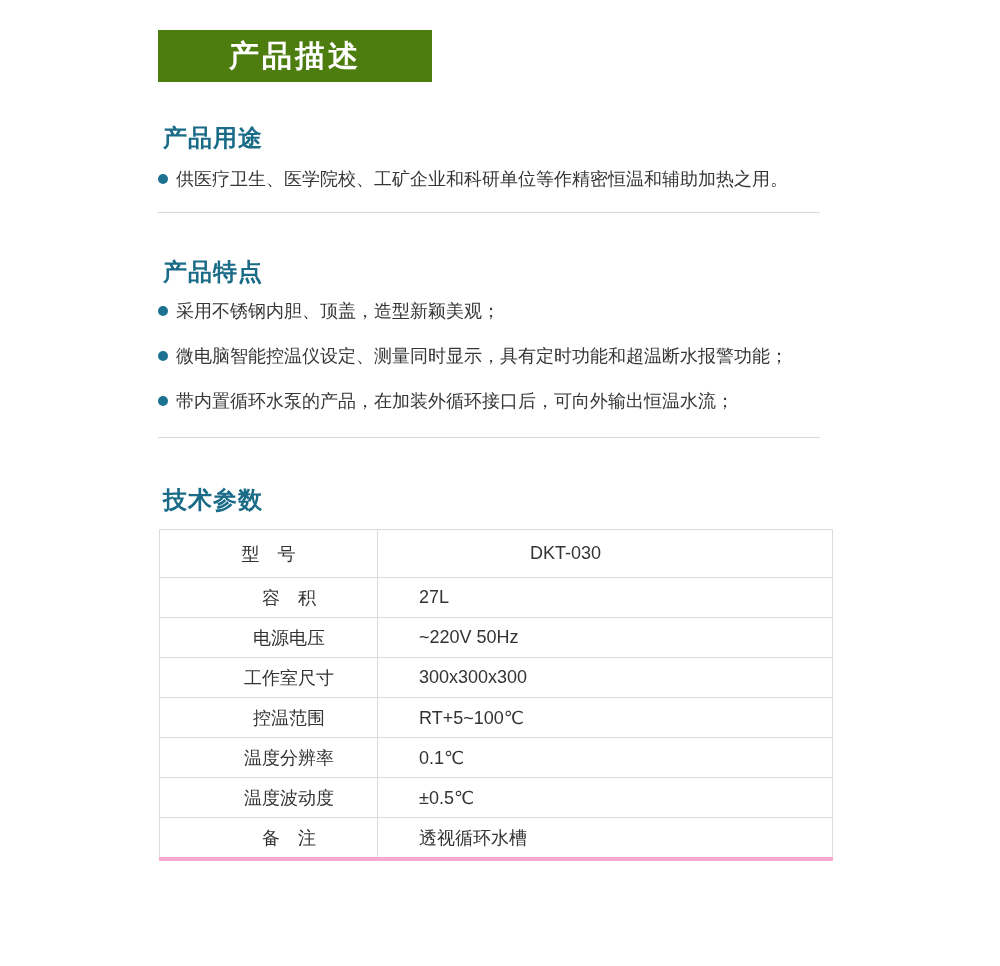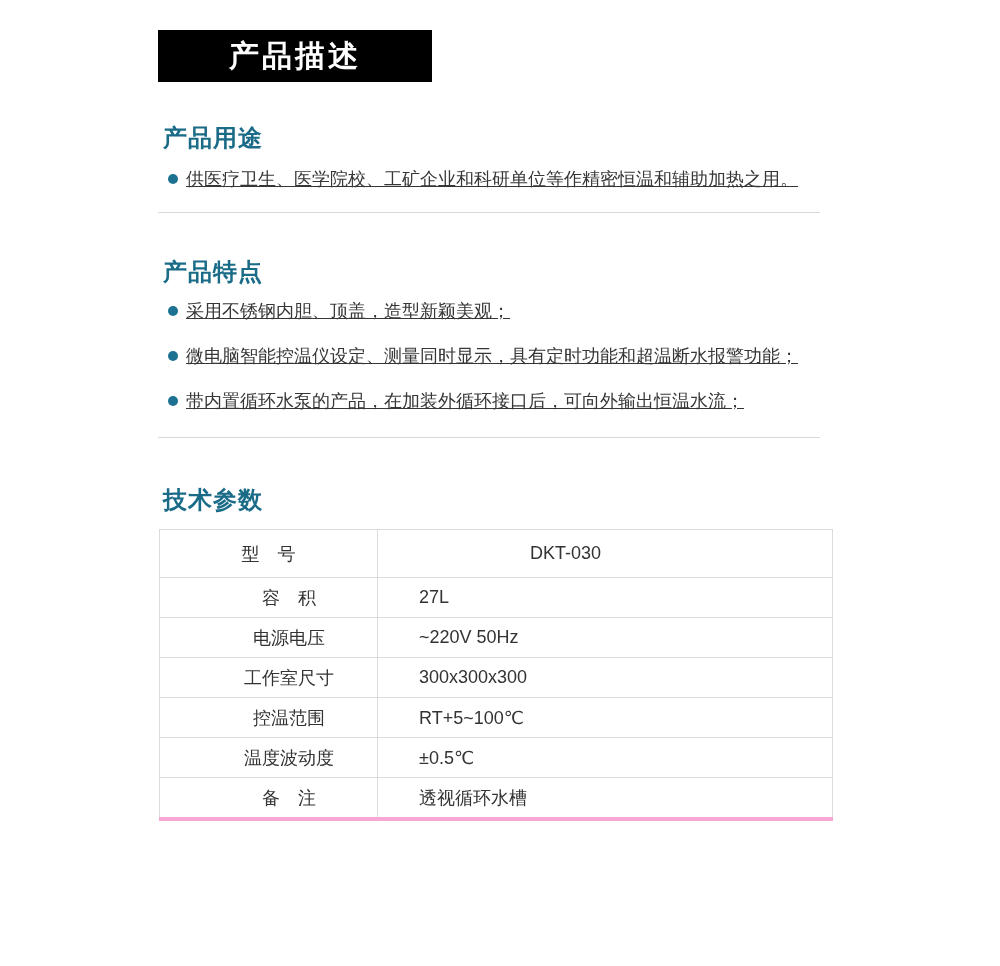--- a/index.html
+++ b/index.html
@@ -15,21 +15,21 @@
     font-family: "Liberation Sans", "DejaVu Sans", sans-serif;
     color: #363636;
     overflow: hidden;
   }
   .banner {
     position: absolute;
     left: 158px;
     top: 30px;
     width: 274px;
     height: 52px;
-    background: #000000;
+    background: #4d7c0f;
     display: flex;
     align-items: center;
     justify-content: center;
   }
   .banner-title {
     color: #ffffff;
     font-size: 30px;
     font-weight: bold;
     letter-spacing: 3px;
   }
@@ -40,25 +40,24 @@
     font-size: 24px;
     font-weight: bold;
     color: #1a6b87;
     letter-spacing: 1px;
   }
   .heading-usage    { top: 114px; }
   .heading-features { top: 248px; }
   .heading-specs    { top: 476px; }
   .bullet {
     position: absolute;
-    left: 168px;
+    left: 158px;
     width: 680px;
     display: flex;
     align-items: center;
-    text-decoration: underline;
   }
   .bullet-usage-0    { top: 167px; }
   .bullet-features-0 { top: 299px; }
   .bullet-features-1 { top: 344px; }
   .bullet-features-2 { top: 389px; }
   .dot {
     flex: 0 0 auto;
     width: 10px;
     height: 10px;
     border-radius: 50%;
@@ -160,20 +159,24 @@
       </tr>
       <tr class="row-std">
         <td class="spec-label">工作室尺寸</td>
         <td class="spec-value">300x300x300</td>
       </tr>
       <tr class="row-std">
         <td class="spec-label">控温范围</td>
         <td class="spec-value">RT+5~100℃</td>
       </tr>
       <tr class="row-std">
+        <td class="spec-label">温度分辨率</td>
+        <td class="spec-value">0.1℃</td>
+      </tr>
+      <tr class="row-std">
         <td class="spec-label">温度波动度</td>
         <td class="spec-value">±0.5℃</td>
       </tr>
       <tr class="row-std">
         <td class="spec-label">备　注</td>
         <td class="spec-value">透视循环水槽</td>
       </tr>
     </tbody>
   </table>
 

